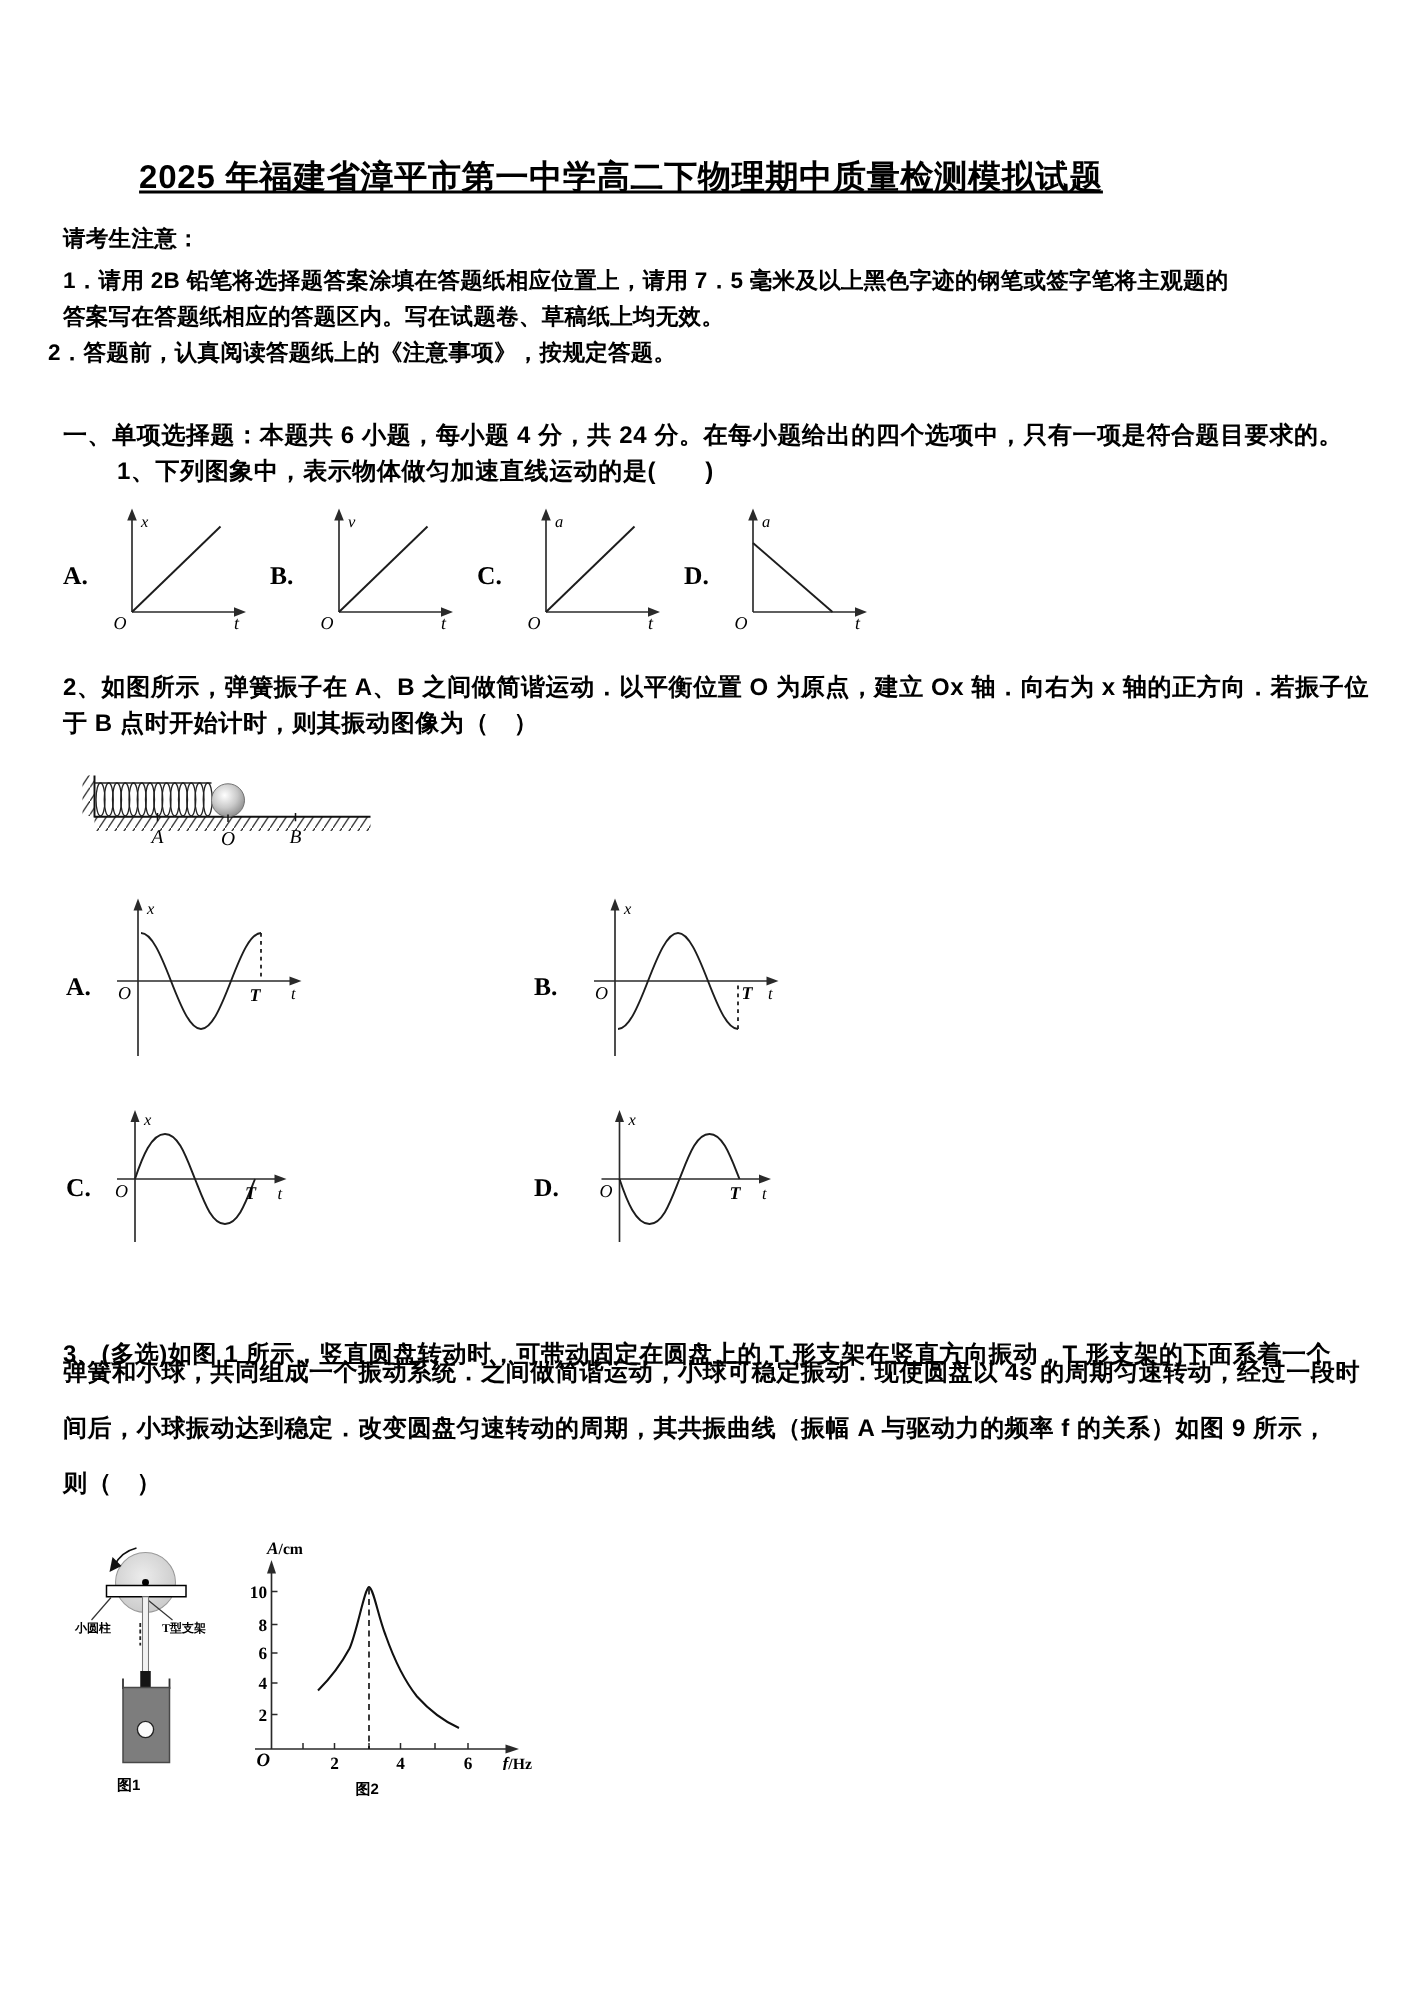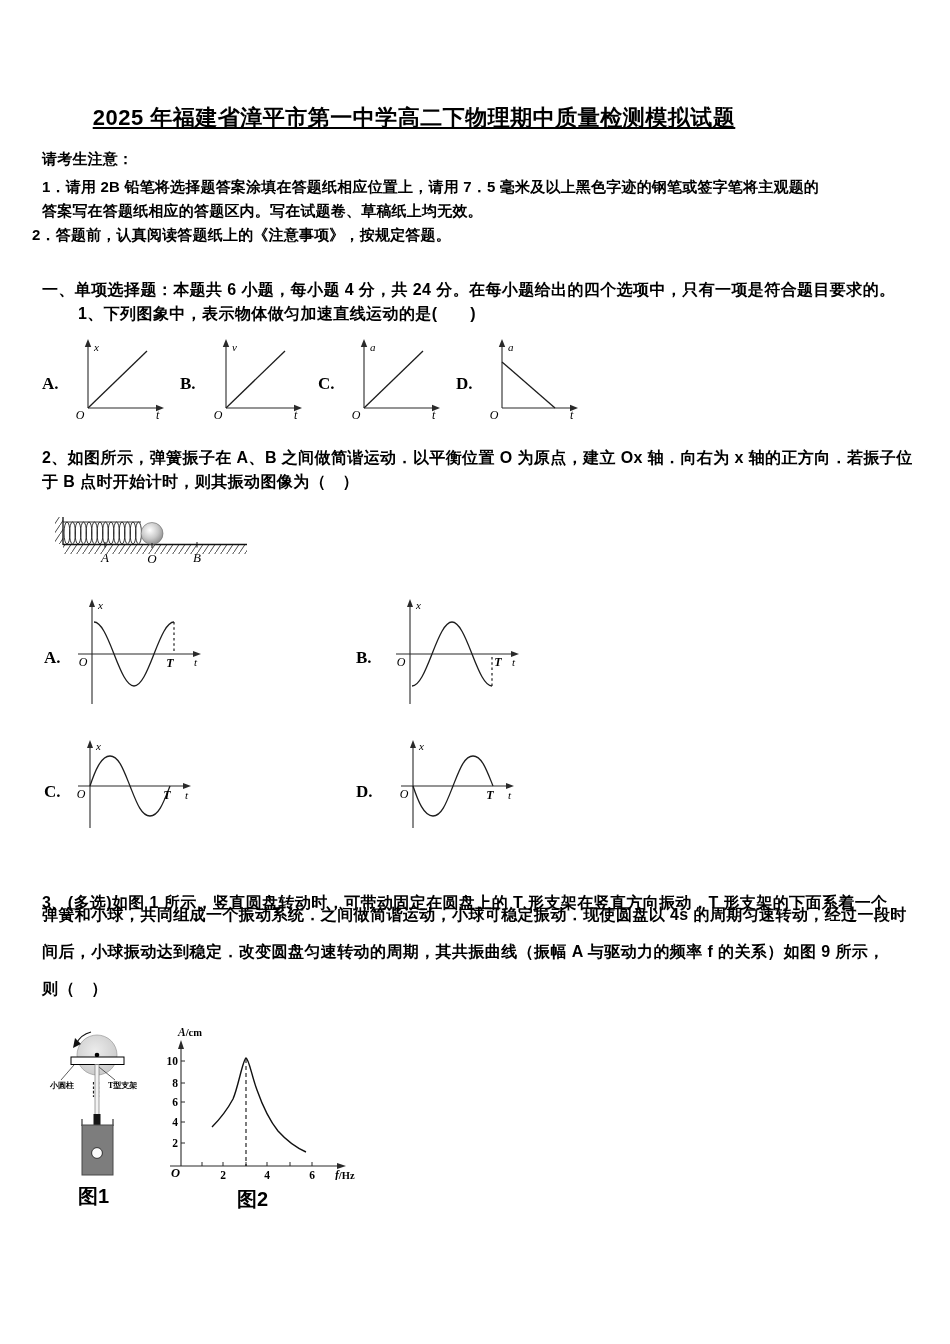--- a/index.html
+++ b/index.html
@@ -10,21 +10,21 @@
   .abs{position:absolute;}
   .title{
     left:0;top:103px;width:828px;text-align:center;
     font-size:22px;font-weight:700;letter-spacing:0.5px;white-space:nowrap;text-decoration:underline;
   }
   .txt{white-space:nowrap;font-size:16px;font-weight:700;letter-spacing:0.4px;text-align:center;}
   .notice{white-space:nowrap;font-size:15px;font-weight:600;letter-spacing:0.2px;}
   .opt-label{
     font-family:"Liberation Serif",serif;font-weight:700;font-size:17px;white-space:nowrap;
   }
-  .caption{font-size:20px;font-weight:600;}
+  .caption{font-size:10px;font-weight:600;}
   .q1row{left:42px;top:336px;width:570px;display:flex;}
   .q1item{width:138px;display:flex;align-items:flex-start;}
   .q1item .opt-label{margin-top:38px;width:26px;}
   svg text{font-family:"Liberation Serif",serif;}
   svg .ital{font-style:italic;}
   svg .axis{stroke:#2a2a2a;stroke-width:1.1;fill:none;}
   svg .curve{stroke:#1d1d1d;stroke-width:1.3;fill:none;}
   svg .dot{stroke:#1d1d1d;stroke-width:1.2;stroke-dasharray:2.5,2.8;}
 </style>
 </head>

